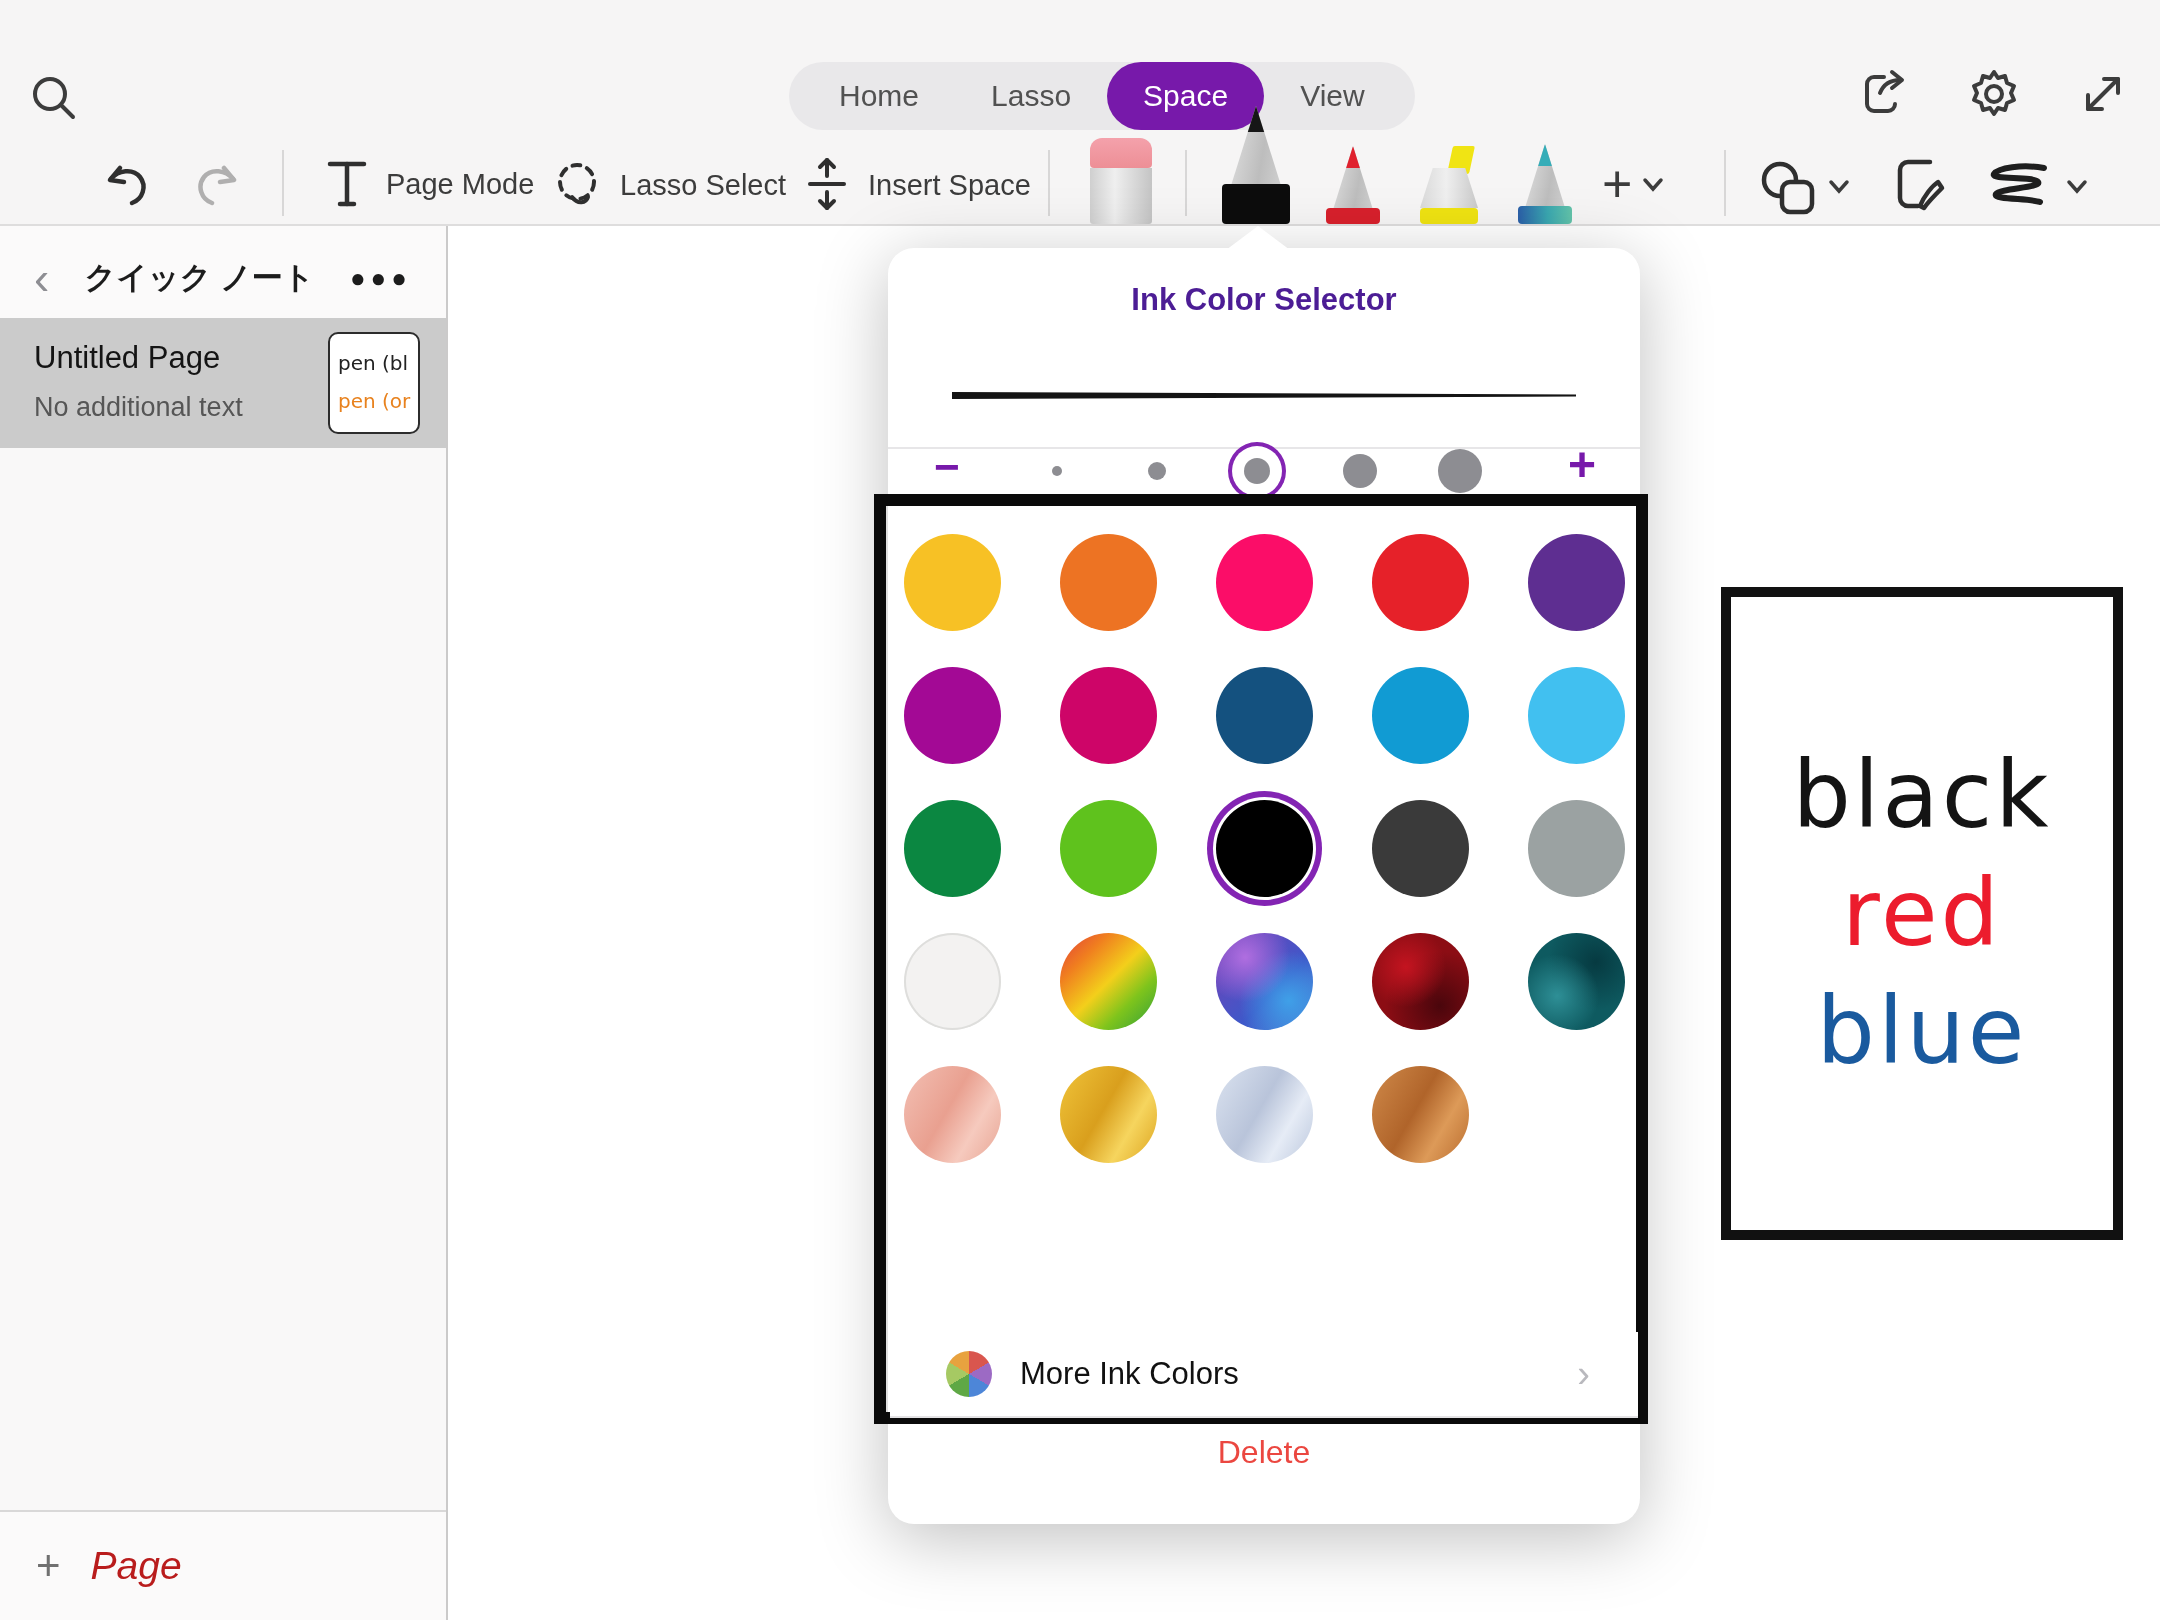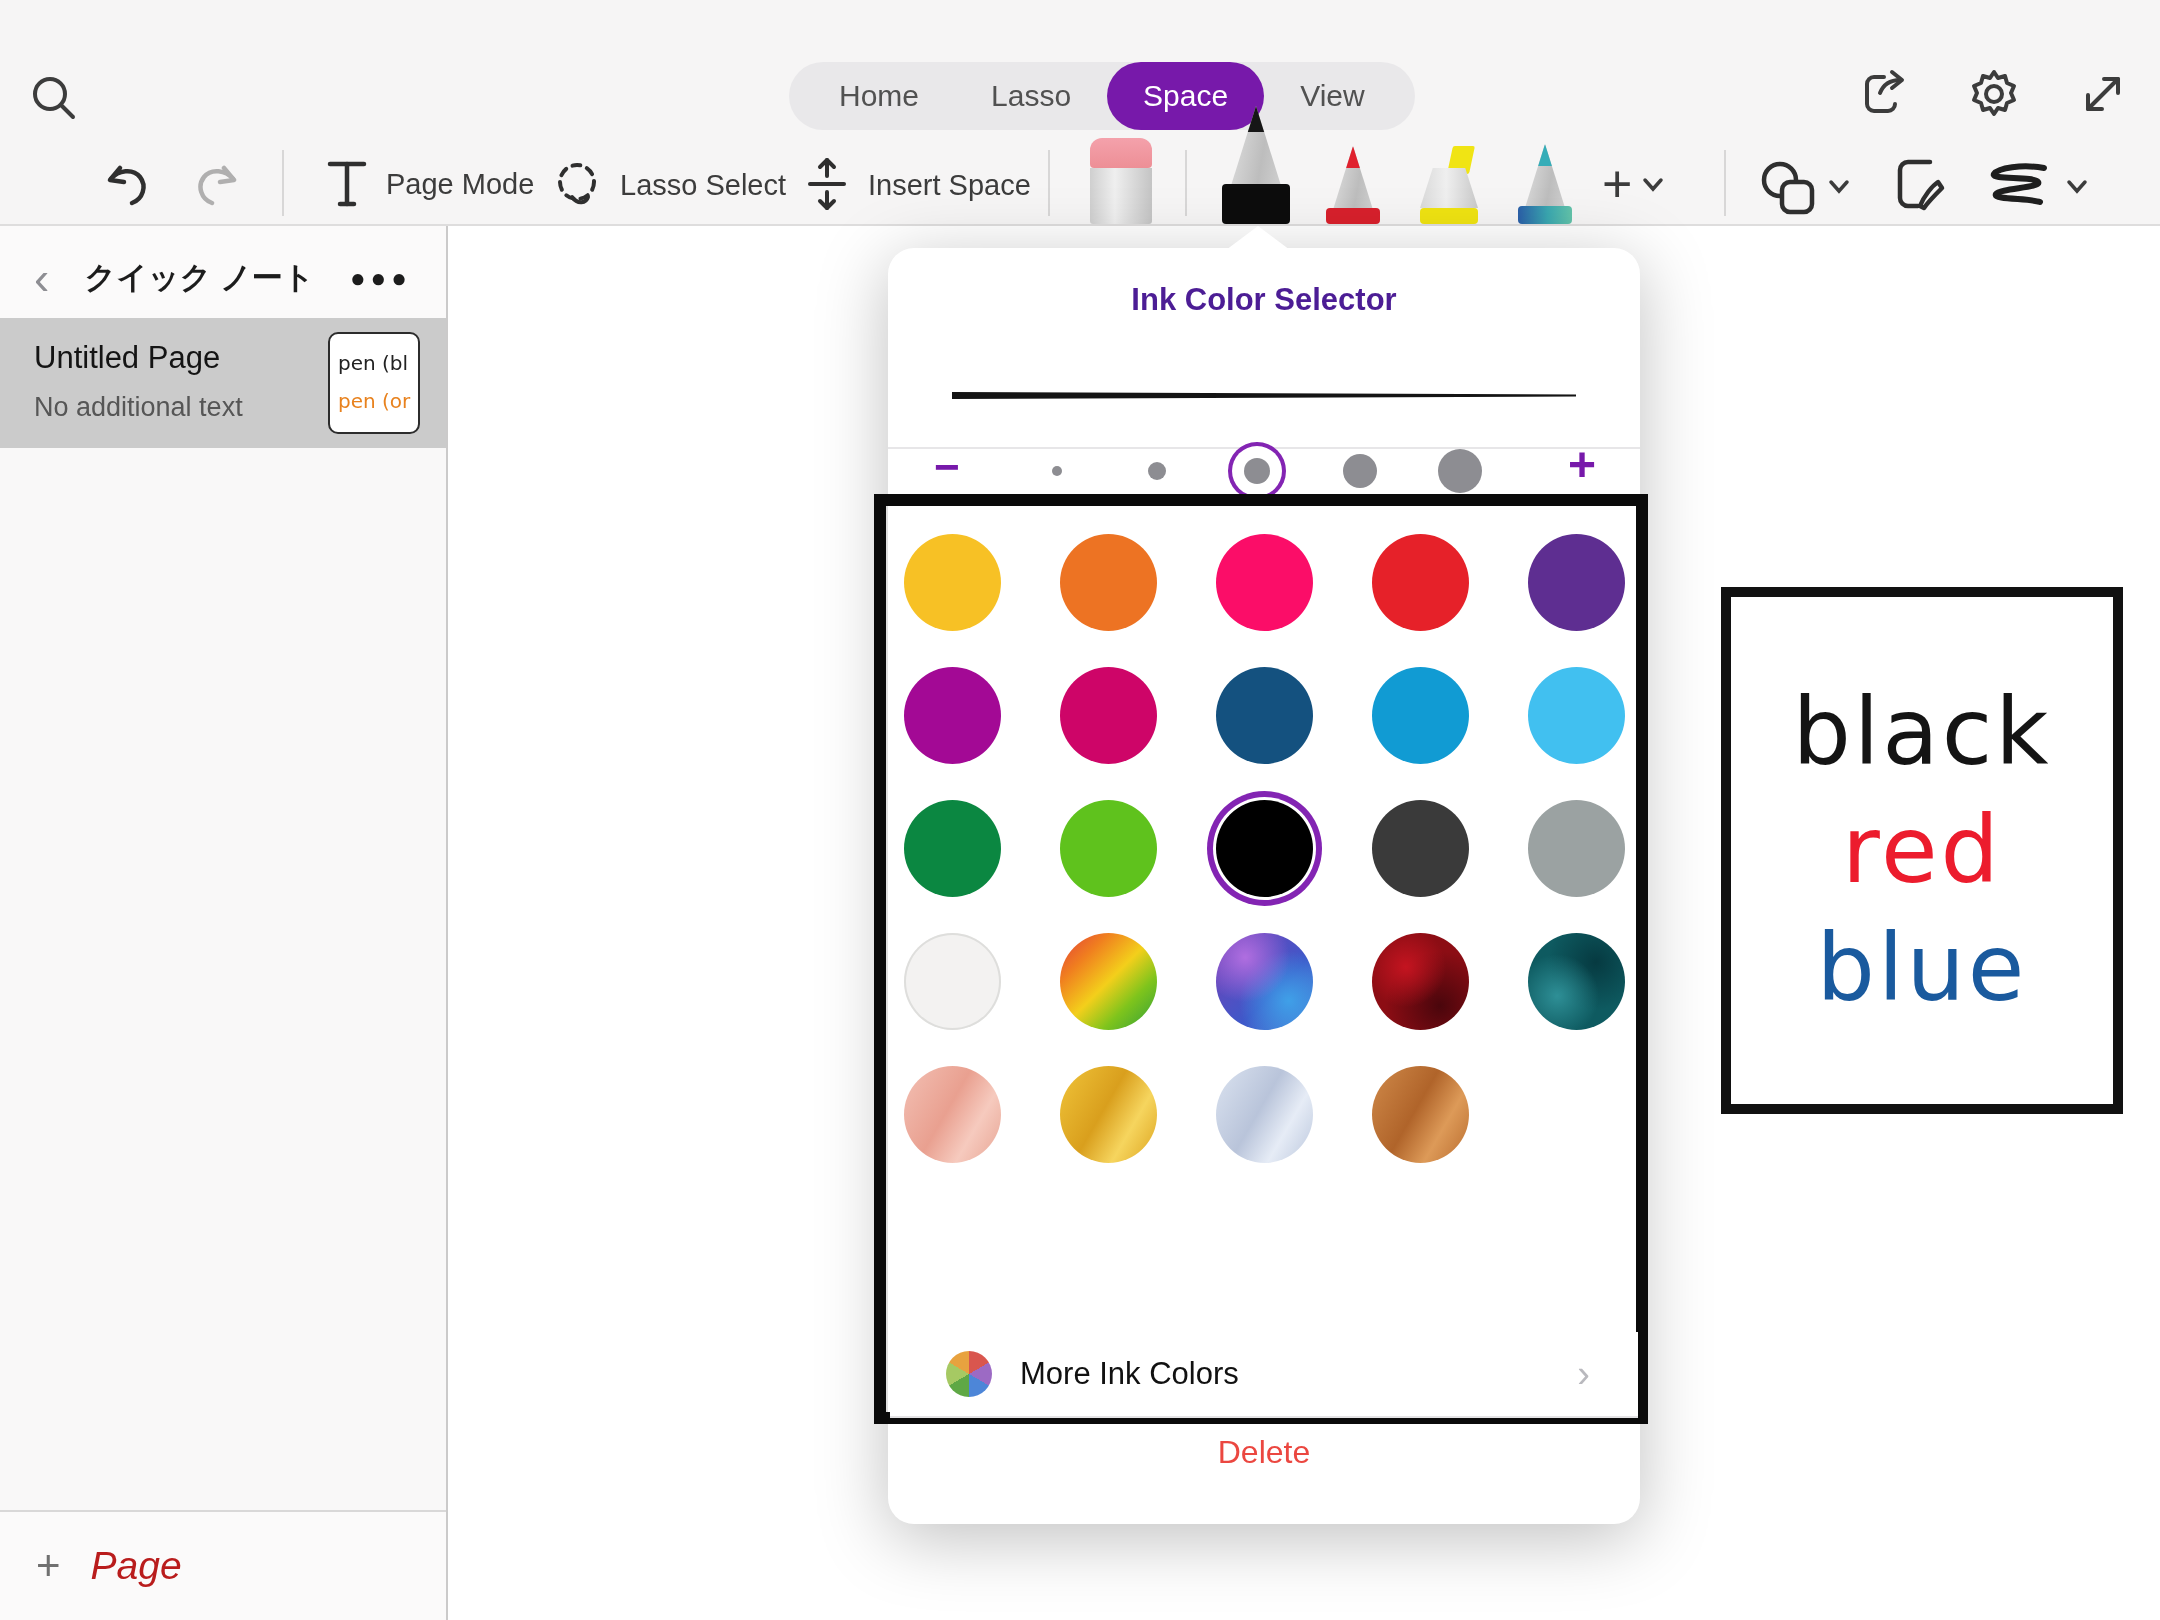--- a/index.html
+++ b/index.html
@@ -60,21 +60,21 @@
   .swatch-grid{position:absolute;left:0;top:258px;width:752px;display:grid;grid-template-columns:repeat(5,97px);grid-auto-rows:97px;column-gap:59px;row-gap:36px;justify-content:center;padding-top:28px;}
   .swatch{width:97px;height:97px;border-radius:50%;}
   .swatch.sel{box-shadow:0 0 0 3px #ffffff,0 0 0 9px #8324B3;}
   .more-row{position:absolute;left:2px;top:1084px;width:748px;height:84px;display:flex;align-items:center;background:#fff;border-bottom:2px solid #E4E3E5;}
   .wheel{width:46px;height:46px;border-radius:50%;margin-left:56px;
          background:conic-gradient(#D9564E 0 60deg,#9C6AC4 60deg 120deg,#4D86D8 120deg 180deg,#5FA845 180deg 240deg,#A6C963 240deg 300deg,#E8A23F 300deg 360deg);}
   .more-label{margin-left:28px;font-size:31px;color:#111;}
   .more-chev{position:absolute;right:48px;font-size:38px;color:#B9B9BE;font-weight:400;}
   .delete-btn{position:absolute;left:0;top:1186px;width:100%;text-align:center;font-size:32px;color:#EB4740;}
   
-  .canvas-box{position:absolute;left:1721px;top:587px;width:402px;height:527px;box-sizing:border-box;border:10px solid #111111;background:#ffffff;
+  .canvas-box{position:absolute;left:1721px;top:587px;width:402px;height:653px;box-sizing:border-box;border:10px solid #111111;background:#ffffff;
               display:flex;flex-direction:column;align-items:center;justify-content:center;gap:26px;}
   .hand{font-family:"DejaVu Sans",sans-serif;font-size:92px;line-height:1.0;letter-spacing:3px;font-weight:400;}
   svg{overflow:visible;}
 </style>
 </head>
 <body>
 
 <div class="topbar">
 
   <div class="search-btn icon-btn">

